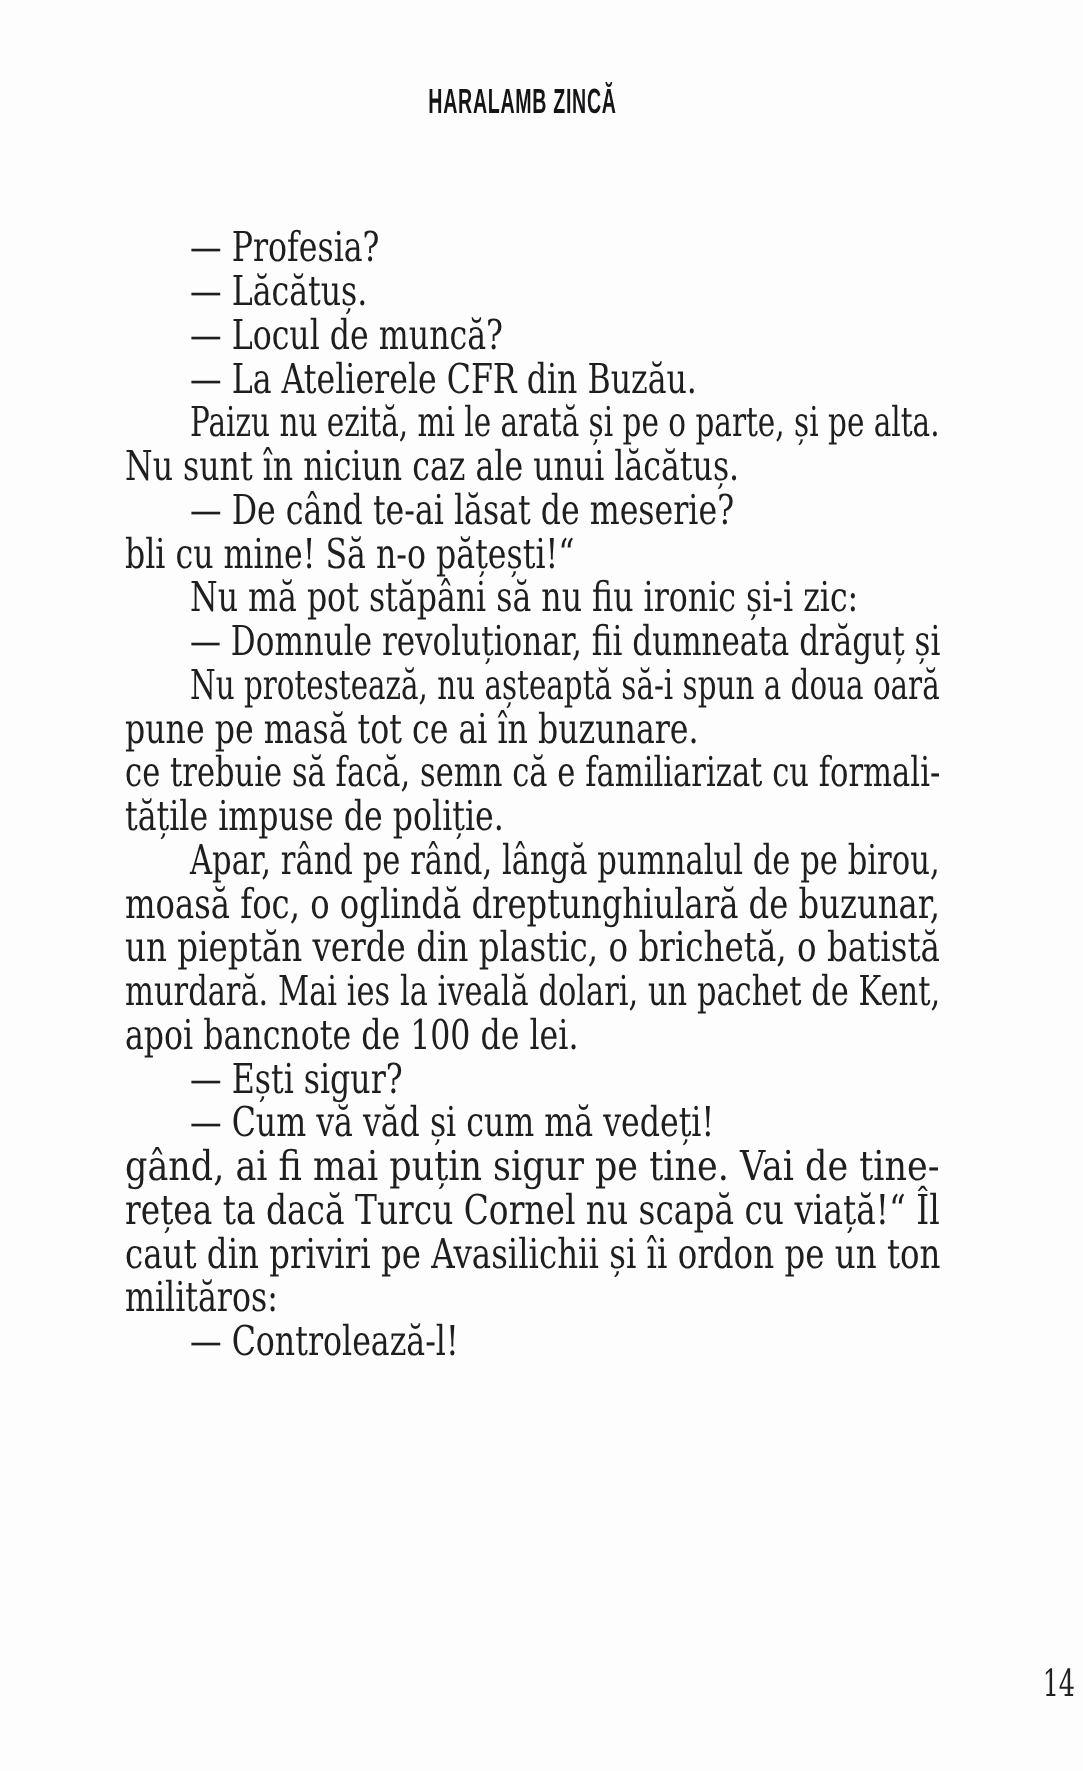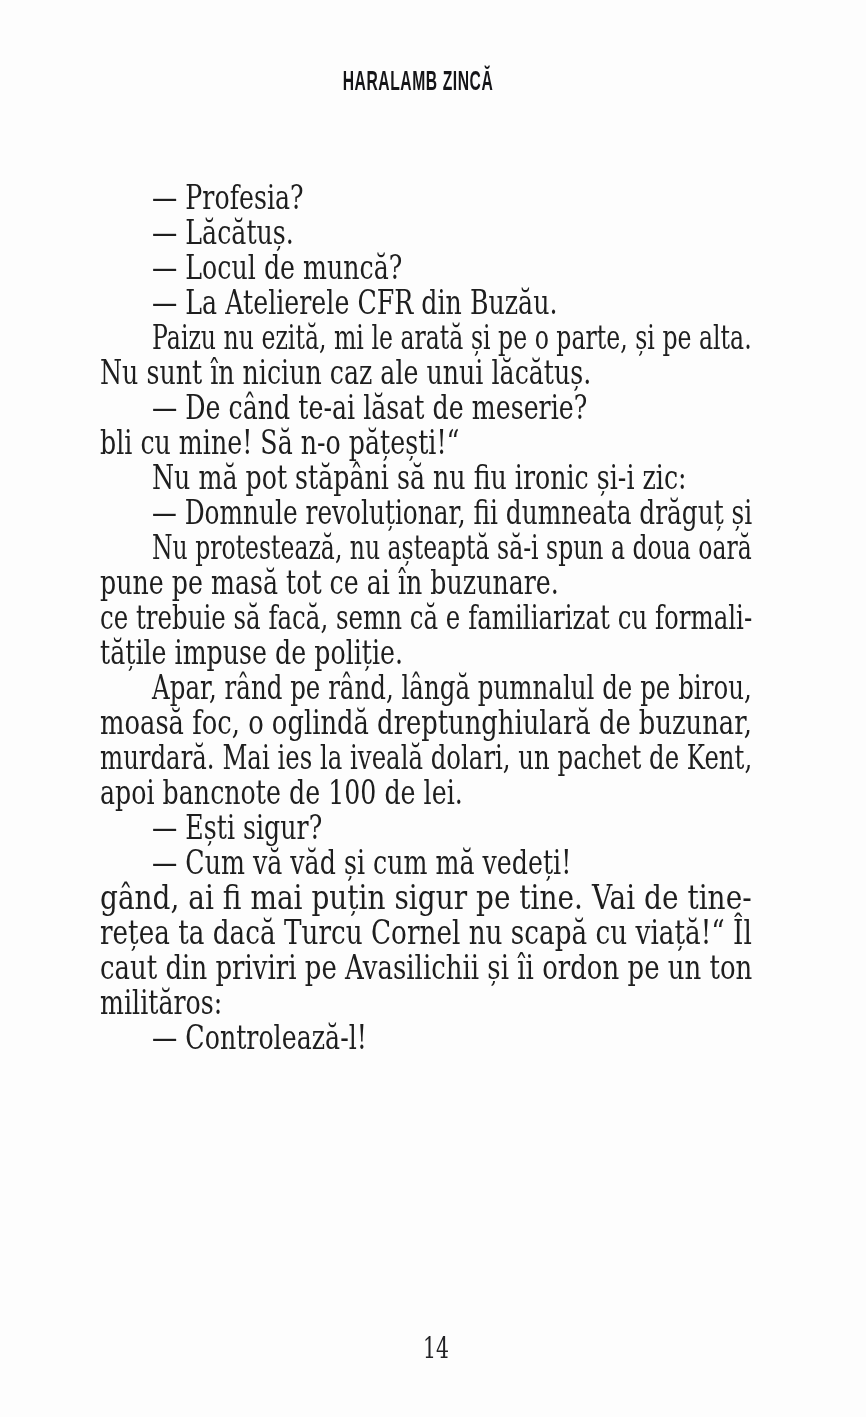--- a/index.html
+++ b/index.html
@@ -60,21 +60,21 @@
     transform-origin: 0 50%;
     font-kerning: normal;
   }
   .page-number {
     position: absolute;
     top: 1330px;
     left: 6px;
     width: 860px;
     height: 35px;
     line-height: 35px;
-    text-align: center;
+    text-align: right;
     font-family: "DejaVu Serif", "Liberation Serif", serif;
     font-size: 30px;
     color: #222225;
   }
   .page-number .folio-inner {
     display: inline-block;
     transform: scaleX(0.68);
     transform-origin: 50% 50%;
   }
 </style>
@@ -94,20 +94,21 @@
       <div class="line indent"><span class="line-inner" style="transform: scaleX(0.766064);">— De când te-ai lăsat de meserie?</span></div>
       <div class="line"><span class="line-inner" style="transform: scaleX(0.766064);">bli cu mine! Să n-o pățești!“</span></div>
       <div class="line indent"><span class="line-inner" style="transform: scaleX(0.766064);">Nu mă pot stăpâni să nu fiu ironic și-i zic:</span></div>
       <div class="line indent"><span class="line-inner" style="transform: scaleX(0.75188);">— Domnule revoluționar, fii dumneata drăguț și</span></div>
       <div class="line indent"><span class="line-inner" style="transform: scaleX(0.712589);">Nu protestează, nu așteaptă să-i spun a doua oară</span></div>
       <div class="line"><span class="line-inner" style="transform: scaleX(0.766064);">pune pe masă tot ce ai în buzunare.</span></div>
       <div class="line"><span class="line-inner" style="transform: scaleX(0.741752);">ce trebuie să facă, semn că e familiarizat cu formali-</span></div>
       <div class="line"><span class="line-inner" style="transform: scaleX(0.766064);">tățile impuse de poliție.</span></div>
       <div class="line indent"><span class="line-inner" style="transform: scaleX(0.742574);">Apar, rând pe rând, lângă pumnalul de pe birou,</span></div>
       <div class="line"><span class="line-inner" style="transform: scaleX(0.781775);">moasă foc, o oglindă dreptunghiulară de buzunar,</span></div>
+      <div class="line"><span class="line-inner" style="transform: scaleX(0.789346);">un pieptăn verde din plastic, o brichetă, o batistă</span></div>
       <div class="line"><span class="line-inner" style="transform: scaleX(0.739229);">murdară. Mai ies la iveală dolari, un pachet de Kent,</span></div>
       <div class="line"><span class="line-inner" style="transform: scaleX(0.766064);">apoi bancnote de 100 de lei.</span></div>
       <div class="line indent"><span class="line-inner" style="transform: scaleX(0.766064);">— Ești sigur?</span></div>
       <div class="line indent"><span class="line-inner" style="transform: scaleX(0.766064);">— Cum vă văd și cum mă vedeți!</span></div>
       <div class="line"><span class="line-inner" style="transform: scaleX(0.847854);">gând, ai fi mai puțin sigur pe tine. Vai de tine-</span></div>
       <div class="line"><span class="line-inner" style="transform: scaleX(0.796093);">rețea ta dacă Turcu Cornel nu scapă cu viață!“ Îl</span></div>
       <div class="line"><span class="line-inner" style="transform: scaleX(0.78744);">caut din priviri pe Avasilichii și îi ordon pe un ton</span></div>
       <div class="line"><span class="line-inner" style="transform: scaleX(0.766064);">milităros:</span></div>
       <div class="line indent"><span class="line-inner" style="transform: scaleX(0.766064);">— Controlează-l!</span></div>
     </div>

